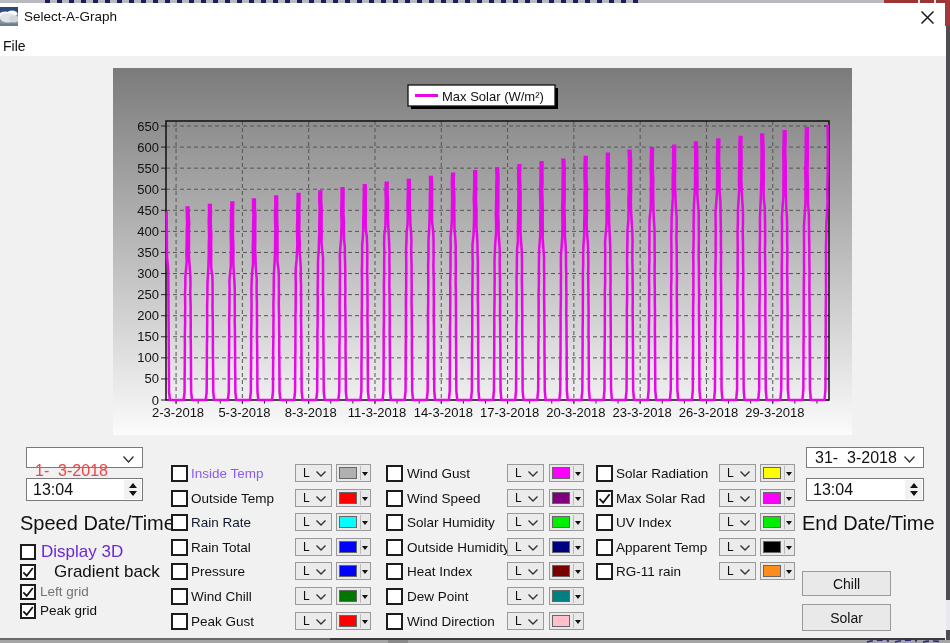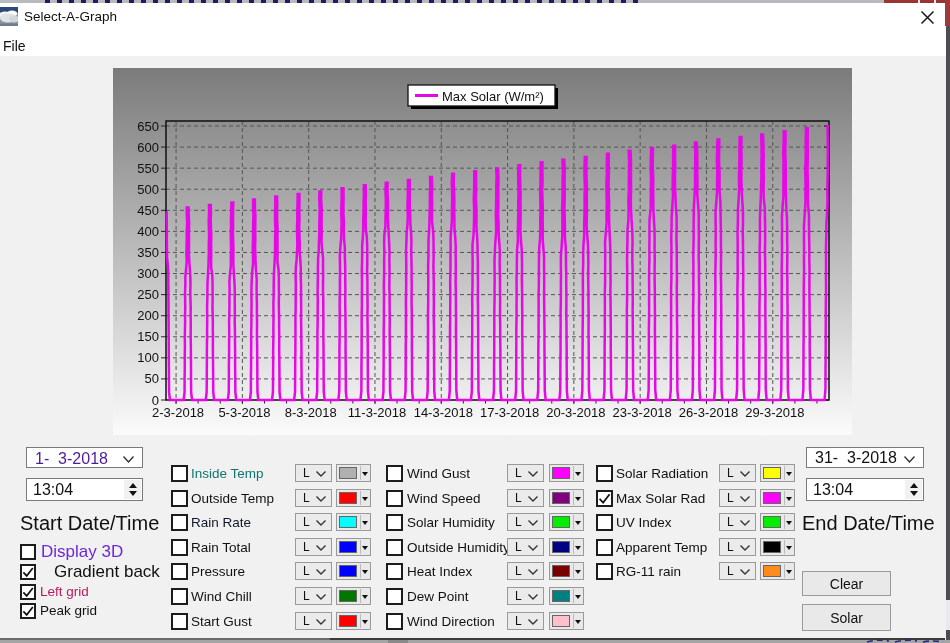--- a/index.html
+++ b/index.html
@@ -54,55 +54,55 @@
       <text x="595.5" y="349" text-anchor="middle">26-3-2018</text>
       <text x="661.8" y="349" text-anchor="middle">29-3-2018</text>
       <path d="M53.00 144.42L53.66 144.42L53.72 151.92L53.79 159.42L53.86 166.93L53.92 174.43L53.99 181.93L54.06 189.44L54.86 196.94L55.28 204.44L55.33 211.95L55.38 219.45L55.42 226.95L55.47 234.46L55.52 241.96L55.57 249.46L55.62 256.97L55.67 264.47L55.72 271.97L55.76 279.48L55.81 286.98L55.86 294.48L55.91 301.99L55.96 309.49L56.01 316.99L56.06 324.50L56.96 332.00L70.65 332.00L71.56 324.30L71.60 316.60L71.62 308.90L71.74 301.20L71.79 293.51L71.82 285.81L71.90 278.11L71.82 270.41L71.95 262.71L72.11 255.01L72.08 247.31L72.23 239.61L72.13 231.91L72.07 224.21L72.36 216.52L72.35 208.82L73.06 201.12L73.70 193.42L73.39 185.72L73.62 178.02L73.76 170.32L73.78 162.62L74.14 154.92L73.82 147.22L73.73 139.53L75.53 139.53L75.73 147.22L76.16 154.92L75.91 162.62L76.00 170.32L75.98 178.02L75.85 185.72L76.27 193.42L76.85 201.12L77.37 208.82L77.49 216.52L77.30 224.21L77.47 231.91L77.68 239.61L77.63 247.31L77.76 255.01L77.71 262.71L77.69 270.41L77.87 278.11L77.90 285.81L77.97 293.51L78.03 301.20L78.01 308.90L78.09 316.60L78.16 324.30L79.05 332.00L92.75 332.00L93.64 324.20L93.72 316.41L93.79 308.61L93.81 300.81L93.89 293.02L93.86 285.22L93.94 277.42L94.11 269.63L94.09 261.83L94.21 254.03L94.18 246.24L94.10 238.44L94.36 230.64L94.40 222.85L94.47 215.05L94.87 207.25L95.35 199.46L95.61 191.66L95.81 183.86L95.78 176.07L96.10 168.27L95.88 160.48L95.70 152.68L96.04 144.88L95.96 137.09L97.76 137.09L97.94 144.88L97.71 152.68L97.98 160.48L98.30 168.27L98.09 176.07L98.22 183.86L98.12 191.66L98.17 199.46L99.30 207.25L99.54 215.05L99.58 222.85L99.65 230.64L99.49 238.44L99.69 246.24L99.83 254.03L99.82 261.83L99.95 269.63L99.89 277.42L99.92 285.22L100.06 293.02L100.09 300.81L100.17 308.61L100.21 316.41L100.24 324.20L101.15 332.00L114.85 332.00L115.76 324.10L115.81 316.21L115.88 308.31L115.89 300.42L115.94 292.52L116.10 284.63L116.10 276.73L116.18 268.84L116.20 260.94L116.12 253.05L116.35 245.15L116.43 237.26L116.45 229.36L116.60 221.47L116.39 213.57L117.00 205.68L117.85 197.78L117.80 189.89L118.05 181.99L117.93 174.10L117.70 166.20L118.03 158.31L118.01 150.41L118.21 142.52L118.44 134.62L120.24 134.62L120.11 142.52L120.01 150.41L120.13 158.31L119.89 166.20L120.22 174.10L120.44 181.99L120.28 189.89L120.43 197.78L120.88 205.68L121.42 213.57L121.74 221.47L121.71 229.36L121.80 237.26L121.83 245.15L121.71 253.05L121.91 260.94L121.99 268.84L122.03 276.73L122.14 284.63L122.09 292.52L122.15 300.42L122.25 308.31L122.29 316.21L122.36 324.10L123.25 332.00L136.95 332.00L137.86 323.98L137.90 315.96L137.94 307.94L138.06 299.92L138.09 291.90L138.14 283.88L138.20 275.86L138.14 267.85L138.31 259.83L138.43 251.81L138.42 243.79L138.56 235.77L138.42 227.75L138.45 219.73L138.73 211.71L139.21 203.69L140.00 195.67L139.97 187.65L139.71 179.63L140.01 171.61L140.07 163.59L140.16 155.58L140.43 147.56L140.03 139.54L140.08 131.52L141.88 131.52L141.93 139.54L142.43 147.56L142.25 155.58L142.26 163.59L142.30 171.61L142.09 179.63L142.45 187.65L142.58 195.67L143.09 203.69L143.76 211.71L143.60 219.73L143.68 227.75L143.93 235.77L143.90 243.79L144.02 251.81L144.02 259.83L143.95 267.85L144.13 275.86L144.18 283.88L144.24 291.90L144.33 299.92L144.32 307.94L144.39 315.96L144.46 323.98L145.35 332.00L159.05 332.00L159.94 323.86L160.03 315.71L160.08 307.57L160.12 299.43L160.19 291.29L160.15 283.14L160.28 275.00L160.41 266.86L160.39 258.72L160.51 250.57L160.44 242.43L160.42 234.29L160.70 226.14L160.68 218.00L160.80 209.86L161.13 201.72L161.63 193.57L161.97 185.43L162.10 177.29L162.12 169.15L162.40 161.00L162.08 152.86L162.04 144.72L162.35 136.58L162.27 128.43L164.07 128.43L164.26 136.58L164.05 144.72L164.18 152.86L164.60 161.00L164.42 169.15L164.51 177.29L164.49 185.43L164.43 193.57L165.53 201.72L165.87 209.86L165.86 218.00L165.98 226.14L165.82 234.29L165.94 242.43L166.13 250.57L166.11 258.72L166.24 266.86L166.22 275.00L166.20 283.14L166.35 291.29L166.39 299.43L166.46 307.57L166.52 315.71L166.54 323.86L167.45 332.00L181.15 332.00L182.06 323.76L182.10 315.52L182.17 307.28L182.17 299.04L182.25 290.79L182.38 282.55L182.37 274.31L182.46 266.07L182.44 257.83L182.40 249.59L182.65 241.35L182.67 233.11L182.73 224.87L182.82 216.63L182.60 208.38L182.79 200.14L183.57 191.90L184.07 183.66L184.33 175.42L184.11 167.18L184.00 158.94L184.35 150.70L184.29 142.46L184.57 134.22L184.66 125.97L186.46 125.97L186.48 134.22L186.31 142.46L186.48 150.70L186.24 158.94L186.46 167.18L186.79 175.42L186.64 183.66L187.31 191.90L187.81 200.14L187.73 208.38L188.05 216.63L188.06 224.87L188.12 233.11L188.20 241.35L188.06 249.59L188.20 257.83L188.32 266.07L188.34 274.31L188.46 282.55L188.43 290.79L188.45 299.04L188.56 307.28L188.60 315.52L188.66 323.76L189.55 332.00L203.25 332.00L204.16 323.66L204.19 315.32L204.24 306.98L204.35 298.63L204.36 290.29L204.42 281.95L204.44 273.61L204.40 265.27L204.60 256.93L204.66 248.58L204.67 240.24L204.78 231.90L204.61 223.56L204.73 215.22L204.96 206.88L204.90 198.53L205.14 190.19L205.77 181.85L205.95 173.51L206.30 165.17L206.30 156.83L206.48 148.48L206.65 140.14L206.24 131.80L206.45 123.46L208.25 123.46L208.16 131.80L208.70 140.14L208.65 148.48L208.59 156.83L208.71 165.17L208.48 173.51L209.10 181.85L210.07 190.19L210.00 198.53L210.15 206.88L210.02 215.22L210.00 223.56L210.28 231.90L210.27 240.24L210.36 248.58L210.40 256.93L210.30 265.27L210.44 273.61L210.52 281.95L210.56 290.29L210.65 298.63L210.64 306.98L210.69 315.32L210.76 323.66L211.65 332.00L225.35 332.00L226.25 323.53L226.33 315.06L226.36 306.60L226.40 298.13L226.45 289.66L226.41 281.19L226.57 272.72L226.65 264.25L226.63 255.79L226.74 247.32L226.63 238.85L226.69 230.38L226.93 221.91L226.88 213.44L227.03 204.98L226.99 196.51L226.79 188.04L227.33 179.57L228.13 171.10L228.37 162.64L228.59 154.17L228.24 145.70L228.37 137.23L228.64 128.76L228.59 120.29L230.39 120.29L230.58 128.76L230.44 137.23L230.45 145.70L230.94 154.17L230.86 162.64L231.05 171.10L231.85 179.57L231.85 188.04L232.15 196.51L232.29 204.98L232.24 213.44L232.38 221.91L232.23 230.38L232.27 238.85L232.48 247.32L232.47 255.79L232.58 264.25L232.59 272.72L232.54 281.19L232.66 289.66L232.71 298.13L232.76 306.60L232.83 315.06L232.85 323.53L233.75 332.00L247.45 332.00L248.36 323.41L248.40 314.81L248.45 306.22L248.44 297.63L248.55 289.04L248.65 280.44L248.62 271.85L248.72 263.26L248.66 254.66L248.67 246.07L248.91 237.48L248.88 228.89L248.97 220.29L248.99 211.70L248.79 203.11L249.06 194.51L249.17 185.92L249.16 177.33L249.90 168.73L250.21 160.14L250.26 151.55L250.61 142.96L250.56 134.36L250.91 125.77L250.86 117.18L252.66 117.18L252.86 125.77L252.66 134.36L252.87 142.96L252.68 151.55L252.78 160.14L253.79 168.73L254.19 177.33L254.29 185.92L254.27 194.51L254.10 203.11L254.39 211.70L254.46 220.29L254.47 228.89L254.59 237.48L254.44 246.07L254.52 254.66L254.67 263.26L254.67 271.85L254.78 280.44L254.78 289.04L254.77 297.63L254.86 306.22L254.90 314.81L254.96 323.41L255.85 332.00L269.55 332.00L270.46 323.31L270.48 314.61L270.54 305.92L270.64 297.23L270.63 288.54L270.70 279.84L270.69 271.15L270.68 262.46L270.89 253.77L270.90 245.07L270.93 236.38L271.00 227.69L270.82 219.00L271.02 210.30L271.19 201.61L271.14 192.92L271.34 184.23L271.12 175.53L271.33 166.84L272.43 158.15L272.51 149.45L272.77 140.76L272.83 132.07L272.48 123.38L272.82 114.68L274.62 114.68L274.44 123.38L274.96 132.07L275.07 140.76L274.97 149.45L275.26 158.15L275.76 166.84L276.18 175.53L276.48 184.23L276.38 192.92L276.52 201.61L276.44 210.30L276.34 219.00L276.60 227.69L276.62 236.38L276.68 245.07L276.77 253.77L276.65 262.46L276.75 271.15L276.85 279.84L276.87 288.54L276.97 297.23L276.96 305.92L276.99 314.61L277.06 323.31L277.95 332.00L291.65 332.00L292.55 323.20L292.63 314.41L292.64 305.61L292.69 296.82L292.72 288.02L292.71 279.22L292.88 270.43L292.92 261.63L292.92 252.84L293.00 244.04L292.87 235.25L293.01 226.45L293.21 217.65L293.14 208.86L293.30 200.06L293.18 191.27L293.07 182.47L293.41 173.67L293.64 164.88L294.53 156.08L294.78 147.29L294.44 138.49L294.71 129.69L294.92 120.90L294.94 112.10L296.74 112.10L296.88 120.90L296.84 129.69L296.74 138.49L297.24 147.29L297.39 156.08L298.10 164.88L298.47 173.67L298.22 182.47L298.42 191.27L298.63 200.06L298.57 208.86L298.72 217.65L298.61 226.45L298.57 235.25L298.79 244.04L298.79 252.84L298.88 261.63L298.94 270.43L298.86 279.22L298.96 288.02L299.02 296.82L299.06 305.61L299.13 314.41L299.15 323.20L300.05 332.00L313.75 332.00L314.66 323.08L314.70 314.15L314.74 305.23L314.74 296.30L314.87 287.38L314.93 278.45L314.92 269.53L315.01 260.60L314.93 251.68L315.01 242.75L315.22 233.83L315.17 224.90L315.28 215.98L315.24 207.05L315.10 198.13L315.41 189.20L315.44 180.28L315.49 171.35L316.13 162.43L316.44 153.50L316.63 144.58L316.91 135.65L316.87 126.73L317.24 117.80L317.04 108.88L318.84 108.88L319.20 117.80L318.99 126.73L319.17 135.65L319.05 144.58L319.02 153.50L320.09 162.43L320.52 171.35L320.57 180.28L320.63 189.20L320.41 198.13L320.64 207.05L320.77 215.98L320.75 224.90L320.90 233.83L320.78 242.75L320.79 251.68L320.96 260.60L320.97 269.53L321.07 278.45L321.10 287.38L321.07 296.30L321.16 305.23L321.20 314.15L321.26 323.08L322.15 332.00L335.85 332.00L336.75 322.95L336.78 313.90L336.86 304.85L336.94 295.80L336.93 286.75L337.01 277.70L336.98 268.65L337.02 259.60L337.23 250.54L337.20 241.49L337.27 232.44L337.29 223.39L337.15 214.34L337.41 205.29L337.50 196.24L337.49 187.19L337.66 178.14L337.55 169.09L338.37 160.04L338.91 150.99L338.86 141.94L339.15 132.89L339.06 123.84L338.78 114.79L339.18 105.73L340.98 105.73L340.72 114.79L341.14 123.84L341.37 132.89L341.22 141.94L341.41 150.99L341.44 160.04L342.21 169.09L342.73 178.14L342.66 187.19L342.77 196.24L342.77 205.29L342.60 214.34L342.84 223.39L342.91 232.44L342.94 241.49L343.07 250.54L342.96 259.60L343.01 268.65L343.13 277.70L343.15 286.75L343.25 295.80L343.27 304.85L343.28 313.90L343.35 322.95L344.25 332.00L357.95 332.00L358.86 322.85L358.93 313.70L358.95 304.55L359.01 295.39L359.02 286.24L359.05 277.09L359.23 267.94L359.23 258.79L359.26 249.64L359.32 240.49L359.20 231.34L359.41 222.18L359.55 213.03L359.50 203.88L359.66 194.73L359.48 185.58L359.48 176.43L360.51 167.28L360.88 158.13L361.08 148.97L361.08 139.82L360.77 130.67L361.13 121.52L361.22 112.37L361.30 103.22L363.10 103.22L363.14 112.37L363.17 121.52L362.95 130.67L363.38 139.82L363.51 148.97L363.43 158.13L364.03 167.28L364.49 176.43L364.59 185.58L364.87 194.73L364.81 203.88L364.96 213.03L364.92 222.18L364.81 231.34L365.03 240.49L365.06 249.64L365.13 258.79L365.23 267.94L365.15 277.09L365.23 286.24L365.31 295.39L365.35 304.55L365.43 313.70L365.46 322.85L366.35 332.00L380.05 332.00L380.95 322.74L381.00 313.49L381.05 304.23L381.07 294.97L381.21 285.72L381.25 276.46L381.26 267.21L381.34 257.95L381.26 248.69L381.41 239.44L381.58 230.18L381.52 220.92L381.66 211.67L381.56 202.41L381.51 193.15L381.84 183.90L382.29 174.64L383.05 165.39L383.12 156.13L382.81 146.87L383.09 137.62L383.26 128.36L383.25 119.10L383.57 109.85L383.23 100.59L385.03 100.59L385.48 109.85L385.28 119.10L385.40 128.36L385.34 137.62L385.17 146.87L385.59 156.13L385.63 165.39L386.28 174.64L386.88 183.90L386.65 193.15L386.80 202.41L387.01 211.67L386.98 220.92L387.14 230.18L387.07 239.44L387.03 248.69L387.21 257.95L387.23 267.21L387.33 276.46L387.39 285.72L387.36 294.97L387.44 304.23L387.50 313.49L387.55 322.74L388.45 332.00L402.15 332.00L403.05 322.61L403.09 313.23L403.19 303.84L403.25 294.45L403.26 285.07L403.34 275.68L403.30 266.29L403.40 256.91L403.59 247.52L403.54 238.13L403.64 228.75L403.61 219.36L403.54 209.97L403.84 200.59L403.87 191.20L404.06 181.81L404.93 172.43L404.87 163.04L405.07 153.65L405.31 144.26L405.24 134.88L405.52 125.49L405.29 116.10L405.12 106.72L405.53 97.33L407.33 97.33L407.03 106.72L407.29 116.10L407.63 125.49L407.46 134.88L407.63 144.26L407.49 153.65L407.39 163.04L407.99 172.43L408.72 181.81L408.96 191.20L409.04 200.59L408.84 209.97L409.02 219.36L409.16 228.75L409.17 238.13L409.32 247.52L409.25 256.91L409.26 266.29L409.40 275.68L409.42 285.07L409.52 294.45L409.57 303.84L409.58 313.23L409.65 322.61L410.55 332.00L424.25 332.00L425.16 322.49L425.23 312.98L425.25 303.46L425.33 293.95L425.33 284.44L425.40 274.93L425.57 265.41L425.55 255.90L425.61 246.39L425.64 236.88L425.56 227.37L425.82 217.85L425.90 208.34L425.88 198.83L426.02 189.32L426.22 179.81L427.05 170.29L427.34 160.78L427.25 151.27L427.47 141.76L427.34 132.24L427.12 122.73L427.51 113.22L427.51 103.71L427.66 94.20L429.46 94.20L429.41 103.71L429.51 113.22L429.21 122.73L429.54 132.24L429.77 141.76L429.65 151.27L429.83 160.78L429.65 170.29L430.34 179.81L431.07 189.32L431.04 198.83L431.17 208.34L431.20 217.85L431.06 227.37L431.24 236.88L431.33 246.39L431.37 255.90L431.51 265.41L431.44 274.93L431.49 284.44L431.59 293.95L431.63 303.46L431.72 312.98L431.76 322.49L432.65 332.00L446.35 332.00L447.25 322.39L447.31 312.78L447.35 303.16L447.39 293.55L447.54 283.94L447.55 274.33L447.58 264.71L447.64 255.10L447.58 245.49L447.78 235.88L447.90 226.26L447.86 216.65L447.99 207.04L447.85 197.43L447.90 187.81L448.65 178.20L449.27 168.59L449.42 158.98L449.38 149.36L449.13 139.75L449.49 130.14L449.56 120.53L449.61 110.91L449.85 101.30L449.43 91.69L451.23 91.69L451.75 101.30L451.61 110.91L451.66 120.53L451.69 130.14L451.42 139.75L451.78 149.36L451.91 158.98L451.86 168.59L452.73 178.20L452.95 187.81L453.01 197.43L453.26 207.04L453.24 216.65L453.39 226.26L453.39 235.88L453.29 245.49L453.47 255.10L453.52 264.71L453.59 274.33L453.69 283.94L453.66 293.55L453.73 303.16L453.80 312.78L453.85 322.39L454.75 332.00L468.45 332.00L469.35 322.28L469.39 312.56L469.50 302.85L469.54 293.13L469.56 283.41L469.63 273.69L469.60 263.97L469.74 254.26L469.89 244.54L469.83 234.82L469.94 225.10L469.87 215.38L469.87 205.67L470.18 195.95L470.15 186.23L470.45 176.51L471.24 166.80L471.15 157.08L471.45 147.36L471.60 137.64L471.57 127.92L471.82 118.21L471.49 108.49L471.48 98.77L471.86 89.05L473.66 89.05L473.38 98.77L473.49 108.49L473.92 118.21L473.78 127.92L473.91 137.64L473.86 147.36L473.66 157.08L474.17 166.80L474.98 176.51L475.23 186.23L475.37 195.95L475.17 205.67L475.28 215.38L475.46 225.10L475.45 234.82L475.61 244.54L475.58 254.26L475.54 263.97L475.69 273.69L475.72 283.41L475.81 293.13L475.88 302.85L475.88 312.56L475.95 322.28L476.85 332.00L490.55 332.00L491.46 322.15L491.52 312.30L491.54 302.46L491.62 292.61L491.61 282.76L491.71 272.91L491.85 263.06L491.81 253.22L491.89 243.37L491.88 233.52L491.85 223.67L492.13 213.82L492.14 203.98L492.16 194.13L492.25 184.28L492.03 174.43L492.83 164.58L493.60 154.74L493.53 144.89L493.75 135.04L493.53 125.19L493.44 115.34L493.85 105.50L493.79 95.65L494.02 85.80L495.82 85.80L495.70 95.65L495.87 105.50L495.57 115.34L495.77 125.19L496.10 135.04L495.99 144.89L496.17 154.74L496.60 164.58L497.06 174.43L497.38 184.28L497.39 194.13L497.48 203.98L497.58 213.82L497.40 223.67L497.54 233.52L497.65 243.37L497.68 253.22L497.82 263.06L497.78 272.91L497.79 282.76L497.90 292.61L497.93 302.46L498.02 312.30L498.06 322.15L498.95 332.00L512.65 332.00L513.55 322.03L513.61 312.06L513.63 302.08L513.69 292.11L513.82 282.14L513.80 272.17L513.86 262.20L513.89 252.23L513.85 242.25L514.08 232.28L514.13 222.31L514.10 212.34L514.21 202.37L514.05 192.40L514.19 182.42L514.45 172.45L514.44 162.48L515.37 152.51L515.54 142.54L515.39 132.57L515.81 122.59L515.81 112.62L515.94 102.65L516.08 92.68L515.66 82.71L517.46 82.71L518.00 92.68L517.98 102.65L517.97 112.62L518.09 122.59L517.80 132.57L518.06 142.54L518.59 152.51L519.27 162.48L519.54 172.45L519.38 182.42L519.34 192.40L519.61 202.37L519.59 212.34L519.72 222.31L519.77 232.28L519.64 242.25L519.78 252.23L519.85 262.20L519.90 272.17L520.02 282.14L519.99 292.11L520.03 302.08L520.10 312.06L520.15 322.03L521.05 332.00L534.75 332.00L535.65 321.93L535.69 311.86L535.79 301.79L535.80 291.72L535.84 281.65L535.89 271.58L535.86 261.51L536.04 251.44L536.12 241.37L536.07 231.30L536.18 221.23L536.07 211.16L536.15 201.09L536.43 191.02L536.34 180.95L536.46 170.88L536.42 160.81L536.56 150.74L537.68 140.67L537.80 130.60L537.84 120.53L538.03 110.46L537.67 100.39L537.84 90.32L538.17 80.25L539.97 80.25L539.77 90.32L539.74 100.39L540.24 110.46L540.17 120.53L540.27 130.60L540.37 140.67L540.85 150.74L541.47 160.81L541.61 170.88L541.59 180.95L541.77 191.02L541.59 201.09L541.61 211.16L541.81 221.23L541.80 231.30L541.95 241.37L541.96 251.44L541.88 261.51L542.01 271.58L542.05 281.65L542.11 291.72L542.20 301.79L542.20 311.86L542.25 321.93L543.15 332.00L556.85 332.00L557.77 321.83L557.81 311.65L557.83 301.48L557.89 291.30L557.89 281.13L558.01 270.95L558.11 260.78L558.06 250.60L558.15 240.43L558.10 230.25L558.13 220.08L558.40 209.90L558.34 199.73L558.40 189.55L558.42 179.38L558.24 169.21L558.54 159.03L558.66 148.86L559.30 138.68L559.94 128.51L559.67 118.33L559.75 108.16L560.14 97.98L560.07 87.81L560.37 77.63L562.17 77.63L562.02 87.81L562.24 97.98L561.99 108.16L562.06 118.33L562.48 128.51L562.84 138.68L563.67 148.86L563.64 159.03L563.43 169.21L563.71 179.38L563.78 189.55L563.82 199.73L563.97 209.90L563.79 220.08L563.86 230.25L564.00 240.43L564.01 250.60L564.15 260.78L564.14 270.95L564.11 281.13L564.21 291.30L564.25 301.48L564.31 311.65L564.37 321.83L565.25 332.00L578.95 332.00L579.85 321.70L579.90 311.39L579.92 301.09L580.00 290.79L580.10 280.48L580.07 270.18L580.13 259.88L580.13 249.57L580.13 239.27L580.37 228.97L580.36 218.66L580.36 208.36L580.43 198.06L580.27 187.75L580.50 177.45L580.68 167.15L580.59 156.84L580.76 146.54L581.00 136.24L581.65 125.93L582.08 115.63L582.03 105.33L582.24 95.02L582.28 84.72L581.92 74.42L583.72 74.42L584.23 84.72L584.36 95.02L584.30 105.33L584.51 115.63L584.24 125.93L585.05 136.24L585.80 146.54L585.72 156.84L585.90 167.15L585.81 177.45L585.67 187.75L585.93 198.06L585.95 208.36L586.04 218.66L586.14 228.97L586.00 239.27L586.09 249.57L586.18 259.88L586.21 270.18L586.33 280.48L586.32 290.79L586.33 301.09L586.41 311.39L586.45 321.70L587.35 332.00L601.05 332.00L601.95 321.58L602.00 311.15L602.09 300.73L602.08 290.30L602.13 279.88L602.17 269.45L602.16 259.03L602.35 248.61L602.38 238.18L602.35 227.76L602.44 217.33L602.32 206.91L602.48 196.48L602.70 186.06L602.59 175.63L602.73 165.21L602.61 154.79L602.52 144.36L603.33 133.94L604.01 123.51L604.12 113.09L604.24 102.66L603.89 92.24L604.22 81.82L604.46 71.39L606.26 71.39L606.17 81.82L606.01 92.24L606.51 102.66L606.55 113.09L606.60 123.51L607.43 133.94L607.56 144.36L607.74 154.79L607.95 165.21L607.91 175.63L608.10 186.06L607.98 196.48L607.91 206.91L608.12 217.33L608.12 227.76L608.24 238.18L608.31 248.61L608.21 259.03L608.31 269.45L608.36 279.88L608.41 290.30L608.50 300.73L608.51 311.15L608.55 321.58L609.45 332.00L623.15 332.00L624.07 321.48L624.10 310.96L624.14 300.44L624.19 289.92L624.19 279.40L624.33 268.88L624.39 258.36L624.35 247.84L624.45 237.32L624.37 226.80L624.47 216.28L624.71 205.76L624.62 195.24L624.70 184.72L624.67 174.19L624.54 163.67L624.90 153.15L624.93 142.63L625.54 132.11L626.20 121.59L625.90 111.07L626.13 100.55L626.45 90.03L626.37 79.51L626.69 68.99L628.49 68.99L628.32 79.51L628.55 90.03L628.38 100.55L628.30 111.07L628.75 121.59L629.24 132.11L629.95 142.63L630.01 153.15L629.75 163.67L629.97 174.19L630.09 184.72L630.10 195.24L630.28 205.76L630.14 216.28L630.14 226.80L630.30 237.32L630.30 247.84L630.44 258.36L630.47 268.88L630.42 279.40L630.51 289.92L630.55 300.44L630.61 310.96L630.67 321.48L631.55 332.00L645.25 332.00L646.15 321.38L646.20 310.75L646.22 300.13L646.32 289.50L646.40 278.88L646.37 268.26L646.45 257.63L646.43 247.01L646.48 236.39L646.71 225.76L646.65 215.14L646.69 204.51L646.72 193.89L646.59 183.27L646.89 172.64L646.98 162.02L646.92 151.40L647.29 140.77L647.78 130.15L648.07 119.52L648.44 108.90L648.35 98.28L648.59 87.65L648.48 77.03L648.22 66.41L650.02 66.41L650.42 77.03L650.67 87.65L650.56 98.28L650.79 108.90L650.56 119.52L650.73 130.15L651.84 140.77L651.99 151.40L652.15 162.02L652.15 172.64L651.95 183.27L652.17 193.89L652.24 204.51L652.29 215.14L652.45 225.76L652.32 236.39L652.36 247.01L652.47 257.63L652.49 268.26L652.62 278.88L652.63 289.50L652.63 300.13L652.71 310.75L652.75 321.38L653.65 332.00L667.35 332.00L668.25 321.25L668.31 310.50L668.39 299.75L668.38 289.00L668.45 278.24L668.47 267.49L668.50 256.74L668.70 245.99L668.68 235.24L668.69 224.49L668.76 213.74L668.65 202.99L668.88 192.24L669.03 181.49L668.93 170.73L669.08 159.98L668.91 149.23L669.59 138.48L670.44 127.73L670.36 116.98L670.52 106.23L670.51 95.48L670.21 84.73L670.62 73.97L670.74 63.22L672.54 63.22L672.55 73.97L672.26 84.73L672.68 95.48L672.82 106.23L672.79 116.98L673.00 127.73L673.20 138.48L673.92 149.23L674.19 159.98L674.15 170.73L674.34 181.49L674.29 192.24L674.16 202.99L674.36 213.74L674.39 224.49L674.49 235.24L674.60 245.99L674.50 256.74L674.57 267.49L674.65 278.24L674.69 289.00L674.79 299.75L674.81 310.50L674.85 321.25L675.75 332.00L689.45 332.00L690.37 321.13L690.40 310.26L690.45 299.39L690.50 288.52L690.52 277.65L690.68 266.78L690.70 255.91L690.69 245.04L690.78 234.17L690.70 223.30L690.87 212.43L691.06 201.56L690.95 190.70L691.07 179.83L690.99 168.96L690.96 158.09L691.67 147.22L692.38 136.35L692.47 125.48L692.53 114.61L692.24 103.74L692.57 92.87L692.77 82.00L692.71 71.13L692.99 60.26L694.79 60.26L694.63 71.13L694.80 82.00L694.71 92.87L694.50 103.74L694.91 114.61L694.96 125.48L695.04 136.35L695.93 147.22L696.01 158.09L696.14 168.96L696.34 179.83L696.32 190.70L696.52 201.56L696.44 212.43L696.38 223.30L696.55 234.17L696.56 245.04L696.68 255.91L696.76 266.78L696.71 277.65L696.79 288.52L696.84 299.39L696.89 310.26L696.97 321.13L697.85 332.00L711.55 332.00L712.45 321.04L712.50 310.07L712.54 299.11L712.65 288.14L712.71 277.18L712.69 266.22L712.78 255.25L712.75 244.29L712.86 233.33L713.06 222.36L712.98 211.40L713.06 200.43L713.04 189.47L712.98 178.51L713.32 167.54L713.33 156.58L714.02 145.61L714.55 134.65L714.29 123.69L714.53 112.72L714.80 101.76L714.69 90.80L714.94 79.83L714.69 68.87L714.56 57.90L716.00 57.90" stroke="#e608e6" stroke-width="2.5" fill="none"></path>
       <rect x="298" y="20" width="147" height="21" fill="#000"></rect>
       <rect x="295" y="17" width="147" height="21" fill="#fff" stroke="#111" stroke-width="1.3"></rect>
       <path d="M302 27.5H325" stroke="#e608e6" stroke-width="3"></path>
       <text x="329" y="32.5" style="font-size:13px">Max Solar (W/m²)</text>
     </svg>
 </div>
 <div style="position:absolute;left:26px;top:447px;width:117px;height:21px;background:#fff;border:1px solid #7a7a7a">
-    <span style="position:absolute;left:8px;top:2px;font-size:16px;color:#4c1d95">1-&nbsp; 3-2018</span>
+    <span style="position:absolute;left:8px;top:14px;font-size:16px;color:#ef4444">1-&nbsp; 3-2018</span>
     <svg width="11" height="7" viewBox="0 0 11 7" style="position:absolute;right:8px;top:8px">
       <path d="M0.5 0.5 5.5 6 10.5 0.5" stroke="#333" stroke-width="1.4" fill="none"></path>
     </svg>
   </div>
 <div style="position:absolute;left:26px;top:478px;width:117px;height:23px;background:#fff;border:1px solid #7a7a7a">
     <span style="position:absolute;left:6px;top:2px;font-size:16px;color:#111">13:04</span>
     <div style="position:absolute;right:1px;top:1px;width:17px;height:19px;background:#f1f1f1"></div>
     <div style="position:absolute;right:5px;top:4px;width:0;height:0;border-left:4.5px solid transparent;border-right:4.5px solid transparent;border-bottom:5.5px solid #111"></div>
     <div style="position:absolute;right:5px;bottom:4px;width:0;height:0;border-left:4.5px solid transparent;border-right:4.5px solid transparent;border-top:5.5px solid #111"></div>
   </div>
-<div style="position:absolute;left:20px;top:512px;font-size:20px;color:#111">Start Date/Time</div>
+<div style="position:absolute;left:20px;top:512px;font-size:20px;color:#111">Speed Date/Time</div>
 <svg width="16" height="16" viewBox="0 0 16 16" style="position:absolute;left:20px;top:544px">
     <rect x="1" y="1" width="14" height="14" fill="#fff" stroke="#1c1c1c" stroke-width="2"></rect>
   </svg>
 <div style="position:absolute;left:41px;top:542px;font-size:17px;color:#6d28d9">Display 3D</div>
 <svg width="16" height="16" viewBox="0 0 16 16" style="position:absolute;left:20px;top:564px">
     <rect x="1" y="1" width="14" height="14" fill="#fff" stroke="#1c1c1c" stroke-width="2"></rect>
     <path d="M3.36 8.32 L6.72 11.84 L12.8 4.0" stroke="#111" stroke-width="1.7" fill="none"></path>
   </svg>
 <div style="position:absolute;left:54px;top:562px;font-size:17px;color:#111">Gradient back</div>
 <svg width="16" height="16" viewBox="0 0 16 16" style="position:absolute;left:20px;top:584px">
     <rect x="1" y="1" width="14" height="14" fill="#fff" stroke="#1c1c1c" stroke-width="2"></rect>
     <path d="M3.36 8.32 L6.72 11.84 L12.8 4.0" stroke="#111" stroke-width="1.7" fill="none"></path>
   </svg>
-<div style="position:absolute;left:40px;top:584px;font-size:13.5px;color:#be185d">Left grid</div>
+<div style="position:absolute;left:40px;top:584px;font-size:13.5px;color:#737373">Left grid</div>
 <svg width="16" height="16" viewBox="0 0 16 16" style="position:absolute;left:20px;top:603px">
     <rect x="1" y="1" width="14" height="14" fill="#fff" stroke="#1c1c1c" stroke-width="2"></rect>
     <path d="M3.36 8.32 L6.72 11.84 L12.8 4.0" stroke="#111" stroke-width="1.7" fill="none"></path>
   </svg>
 <div style="position:absolute;left:40px;top:603px;font-size:13.5px;color:#111">Peak grid</div>
 <svg width="17" height="17" viewBox="0 0 17 17" style="position:absolute;left:171px;top:465.0px">
     <rect x="1" y="1" width="15" height="15" fill="#fff" stroke="#1c1c1c" stroke-width="2"></rect>
   </svg>
-<div style="position:absolute;left:191px;top:466.0px;font-size:13.5px;color:#0f766e">Inside Temp</div>
+<div style="position:absolute;left:191px;top:466.0px;font-size:13.5px;color:#8b5cf6">Inside Temp</div>
 <div style="position:absolute;left:295px;top:464.0px;width:37px;height:18px;background:#ebebeb;border:1px solid #999">
     <span style="position:absolute;left:7px;top:1px;font-size:12px;color:#111">L</span>
     <svg width="10" height="6" viewBox="0 0 10 6" style="position:absolute;right:5px;top:6px">
       <path d="M0.5 0.5 5 5 9.5 0.5" stroke="#333" stroke-width="1.4" fill="none"></path>
     </svg>
   </div>
 <div style="position:absolute;left:336px;top:464.0px;width:35px;height:18px;background:#e9e9e9;border:1px solid #999">
     <div style="position:absolute;left:2px;top:2px;width:18px;height:12px;background:#b0b0b0;border:1px solid #666"></div>
     <div style="position:absolute;left:23px;top:1px;width:1px;height:14px;background:#fff;border-left:1px solid #bbb"></div>
     <div style="position:absolute;right:2px;top:7px;width:0;height:0;border-left:3.5px solid transparent;border-right:3.5px solid transparent;border-top:4.5px solid #111"></div>
@@ -178,21 +178,21 @@
     </svg>
   </div>
 <div style="position:absolute;left:336px;top:587.0px;width:35px;height:18px;background:#e9e9e9;border:1px solid #999">
     <div style="position:absolute;left:2px;top:2px;width:18px;height:12px;background:#007800;border:1px solid #666"></div>
     <div style="position:absolute;left:23px;top:1px;width:1px;height:14px;background:#fff;border-left:1px solid #bbb"></div>
     <div style="position:absolute;right:2px;top:7px;width:0;height:0;border-left:3.5px solid transparent;border-right:3.5px solid transparent;border-top:4.5px solid #111"></div>
   </div>
 <svg width="17" height="17" viewBox="0 0 17 17" style="position:absolute;left:171px;top:612.6px">
     <rect x="1" y="1" width="15" height="15" fill="#fff" stroke="#1c1c1c" stroke-width="2"></rect>
   </svg>
-<div style="position:absolute;left:191px;top:613.6px;font-size:13.5px;color:#111">Start Gust</div>
+<div style="position:absolute;left:191px;top:613.6px;font-size:13.5px;color:#111">Peak Gust</div>
 <div style="position:absolute;left:295px;top:611.6px;width:37px;height:18px;background:#ebebeb;border:1px solid #999">
     <span style="position:absolute;left:7px;top:1px;font-size:12px;color:#111">L</span>
     <svg width="10" height="6" viewBox="0 0 10 6" style="position:absolute;right:5px;top:6px">
       <path d="M0.5 0.5 5 5 9.5 0.5" stroke="#333" stroke-width="1.4" fill="none"></path>
     </svg>
   </div>
 <div style="position:absolute;left:336px;top:611.6px;width:35px;height:18px;background:#e9e9e9;border:1px solid #999">
     <div style="position:absolute;left:2px;top:2px;width:18px;height:12px;background:#ff0000;border:1px solid #666"></div>
     <div style="position:absolute;left:23px;top:1px;width:1px;height:14px;background:#fff;border-left:1px solid #bbb"></div>
     <div style="position:absolute;right:2px;top:7px;width:0;height:0;border-left:3.5px solid transparent;border-right:3.5px solid transparent;border-top:4.5px solid #111"></div>
@@ -384,21 +384,21 @@
       <path d="M0.5 0.5 5.5 6 10.5 0.5" stroke="#333" stroke-width="1.4" fill="none"></path>
     </svg>
   </div>
 <div style="position:absolute;left:806px;top:478px;width:118px;height:23px;background:#fff;border:1px solid #7a7a7a">
     <span style="position:absolute;left:6px;top:2px;font-size:16px;color:#111">13:04</span>
     <div style="position:absolute;right:1px;top:1px;width:17px;height:19px;background:#f1f1f1"></div>
     <div style="position:absolute;right:5px;top:4px;width:0;height:0;border-left:4.5px solid transparent;border-right:4.5px solid transparent;border-bottom:5.5px solid #111"></div>
     <div style="position:absolute;right:5px;bottom:4px;width:0;height:0;border-left:4.5px solid transparent;border-right:4.5px solid transparent;border-top:5.5px solid #111"></div>
   </div>
 <div style="position:absolute;left:802px;top:512px;font-size:20px;color:#111">End Date/Time</div>
-<div style="position:absolute;left:802px;top:571px;width:89px;height:25px;background:#e9e9e9;border:1px solid #9a9a9a;display:flex;align-items:center;justify-content:center;font-size:14px;color:#111">Clear</div>
+<div style="position:absolute;left:802px;top:571px;width:89px;height:25px;background:#e9e9e9;border:1px solid #9a9a9a;display:flex;align-items:center;justify-content:center;font-size:14px;color:#111">Chill</div>
 <div style="position:absolute;left:802px;top:604px;width:89px;height:27px;background:#e9e9e9;border:1px solid #9a9a9a;display:flex;align-items:center;justify-content:center;font-size:14px;color:#111">Solar</div>
 <div style="position:absolute;left:946px;top:0;width:4px;height:643px;background:#4e4e52"></div>
 <div style="position:absolute;left:945px;top:0;width:5px;height:26px;background:#a03a3a"></div>
 <div style="position:absolute;left:946px;top:600px;width:4px;height:30px;background:#e8e8ee"></div>
 <div style="position:absolute;left:0;top:638px;width:945px;height:2px;background:#3a3a3a"></div>
 <div style="position:absolute;left:0;top:638px;width:330px;height:2px;background:#6a6a6a"></div>
 <div style="position:absolute;left:0;top:640px;width:950px;height:3px;background:#a5a5a5"></div>
 <div style="position:absolute;left:388px;top:640px;width:20px;height:3px;background:#8a8a8a"></div>
 <svg width="80" height="10" viewBox="0 0 80 10" style="position:absolute;left:865px;top:638px">
 <path d="M2 4 Q12 1 24 3 M30 4 Q42 1 52 3 M58 4 Q68 2 78 4" stroke="#2a2a8a" stroke-width="1.6" fill="none" stroke-dasharray="6 4"></path>

